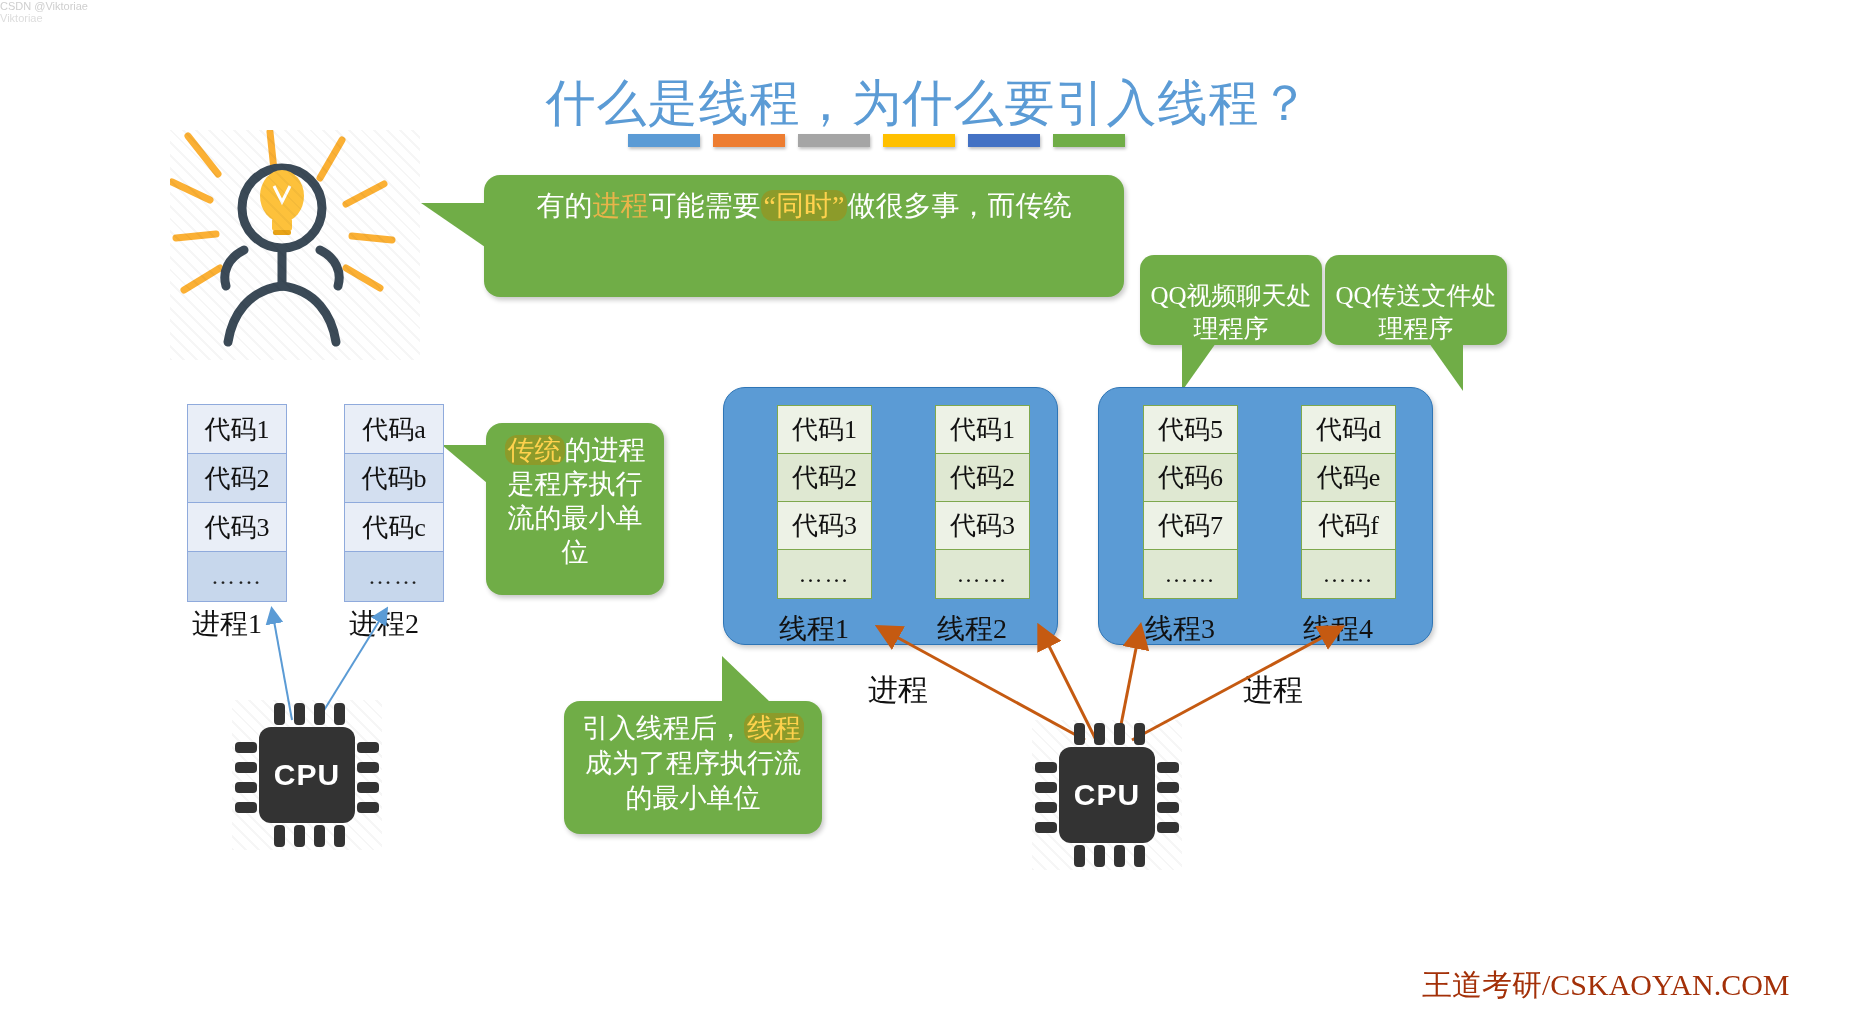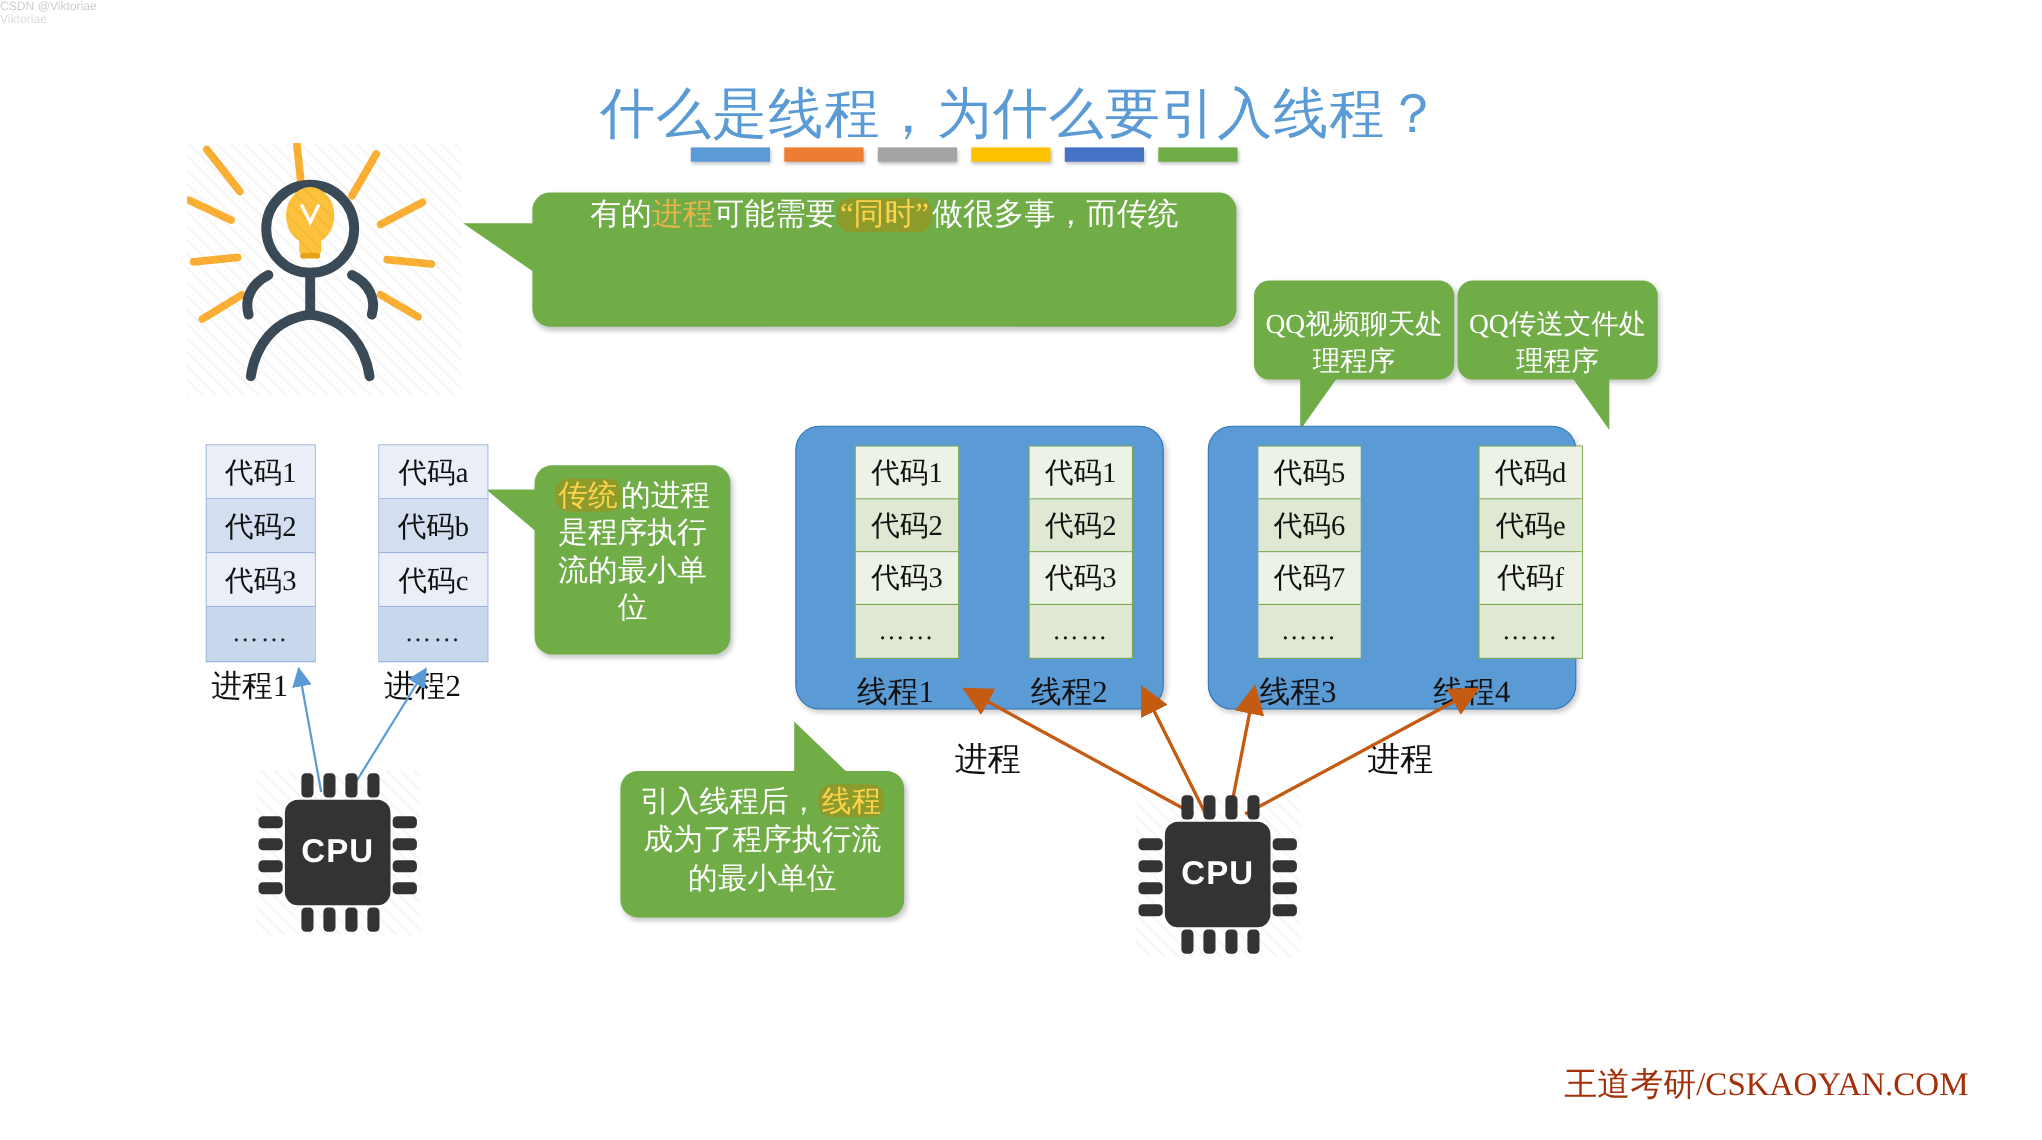--- a/index.html
+++ b/index.html
@@ -35,21 +35,21 @@
     font-family: "Liberation Serif", "DejaVu Serif", serif;
   }
   .callout .txt { padding: 14px 20px; line-height: 1.32; }
   .hl { background: #8C9B2A; border-radius: 12px; padding: 0 3px; }
   .hl-y { color: #FFD24D; }
   .orange { color: #E8B44A; }
   .tail { position: absolute; width: 0; height: 0; }
 
   
   #callout-main { left: 484px; top: 175px; width: 640px; height: 122px; }
-  #callout-main .txt { font-size: 28px; text-align: center; padding-top: 3px; }
+  #callout-main .txt { font-size: 28px; text-align: center; padding-top: 13px; }
   #callout-main .tail {
     left: -63px; top: 28px;
     border-top: 0 solid transparent;
     border-bottom: 44px solid transparent;
     border-right: 64px solid #70AD47;
   }
 
   
   #callout-trad { left: 486px; top: 423px; width: 178px; height: 172px; }
   #callout-trad .txt { font-size: 27px; text-align: center; padding: 10px 12px; line-height: 1.26; }
@@ -258,21 +258,21 @@
 
   <div class="procbox" id="proc-b"></div>
   <div class="gtable" style="left:1143px; top:405px;">
     <div class="cell g-a">代码5</div>
     <div class="cell g-b">代码6</div>
     <div class="cell g-a">代码7</div>
     <div class="cell g-dots">……</div>
   </div>
   <div class="tlabel" style="left:1145px; top:610px;">线程3</div>
 
-  <div class="gtable" style="left:1301px; top:405px;margin-left:43px;">
+  <div class="gtable" style="left:1301px; top:405px;">
     <div class="cell g-a">代码d</div>
     <div class="cell g-b">代码e</div>
     <div class="cell g-a">代码f</div>
     <div class="cell g-dots">……</div>
   </div>
   <div class="tlabel" style="left:1303px; top:610px;">线程4</div>
   <div class="bigplabel" style="left:1243px; top:670px;">进程</div>
 
   <svg class="ovl">
     <defs>

